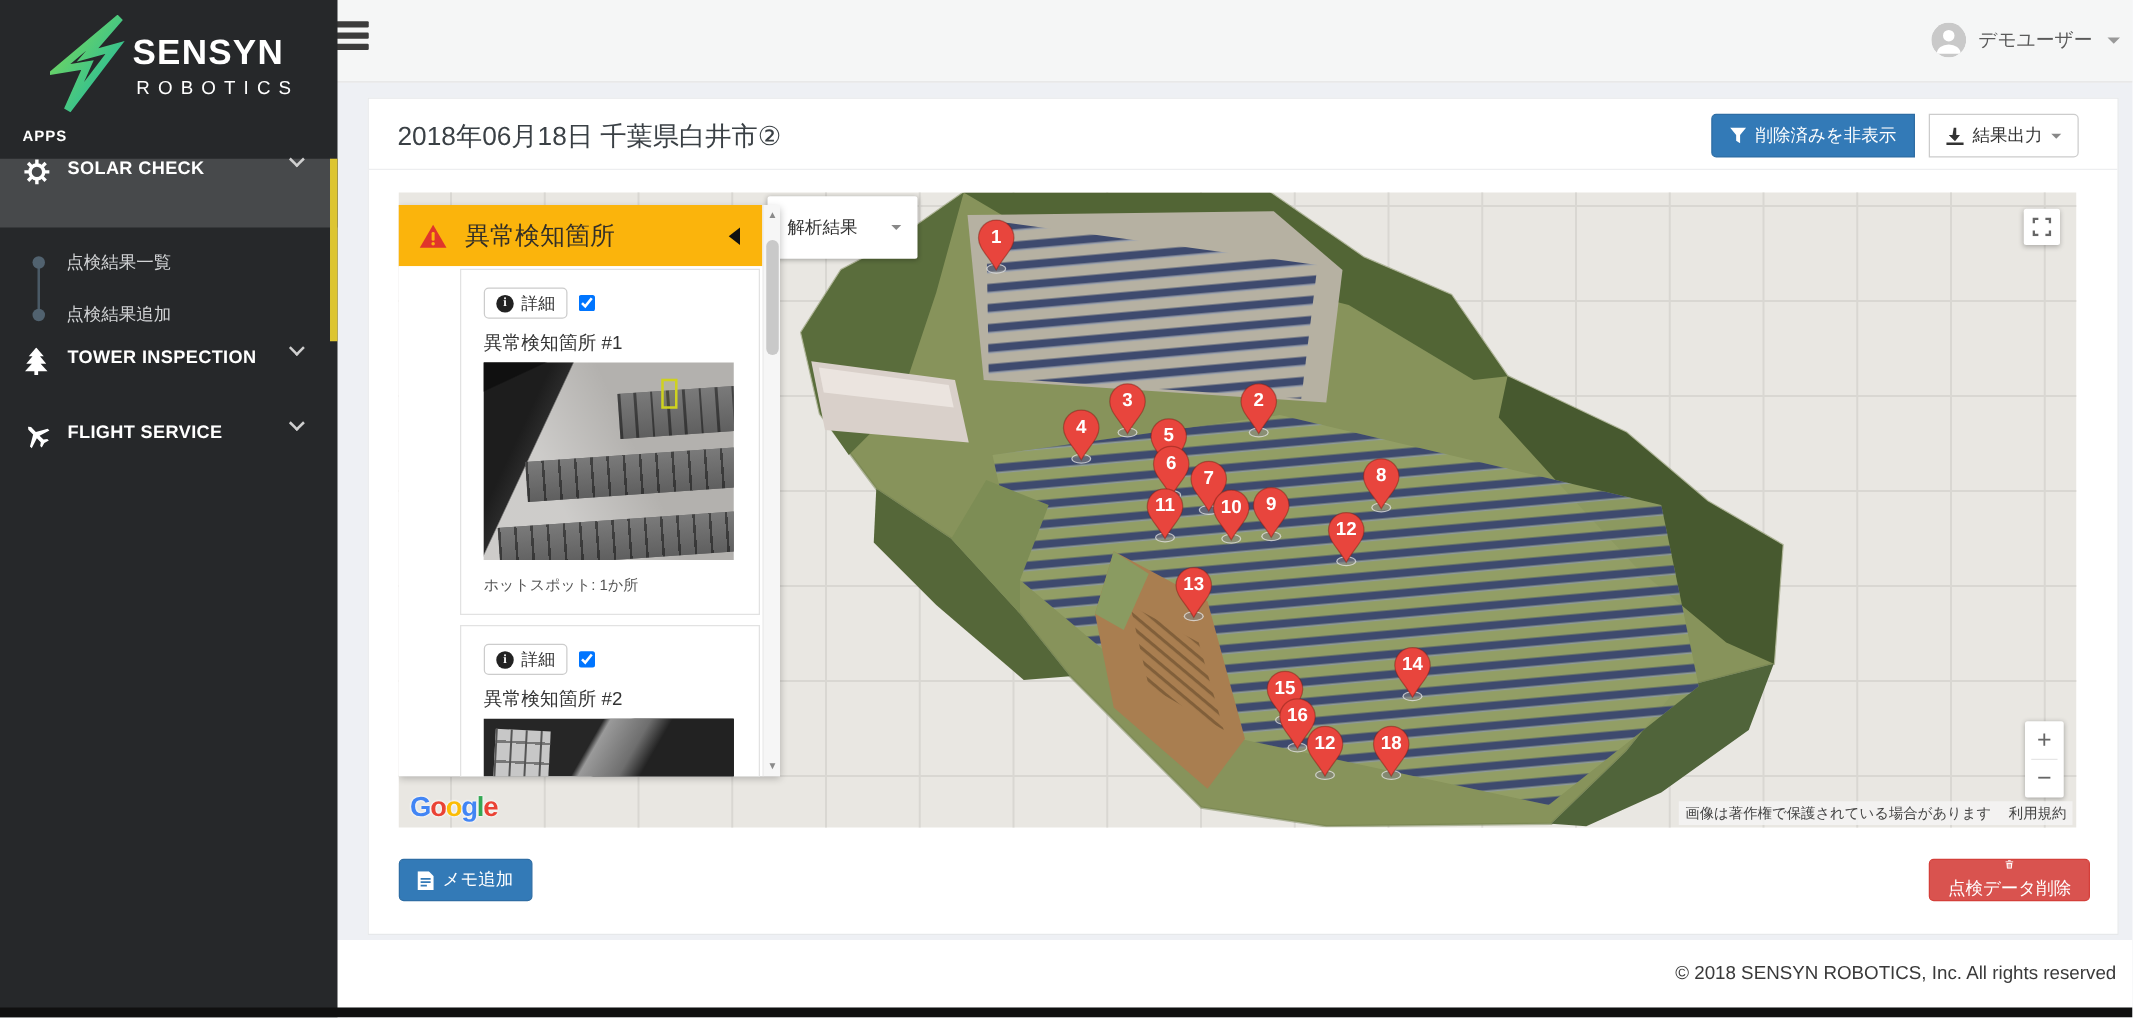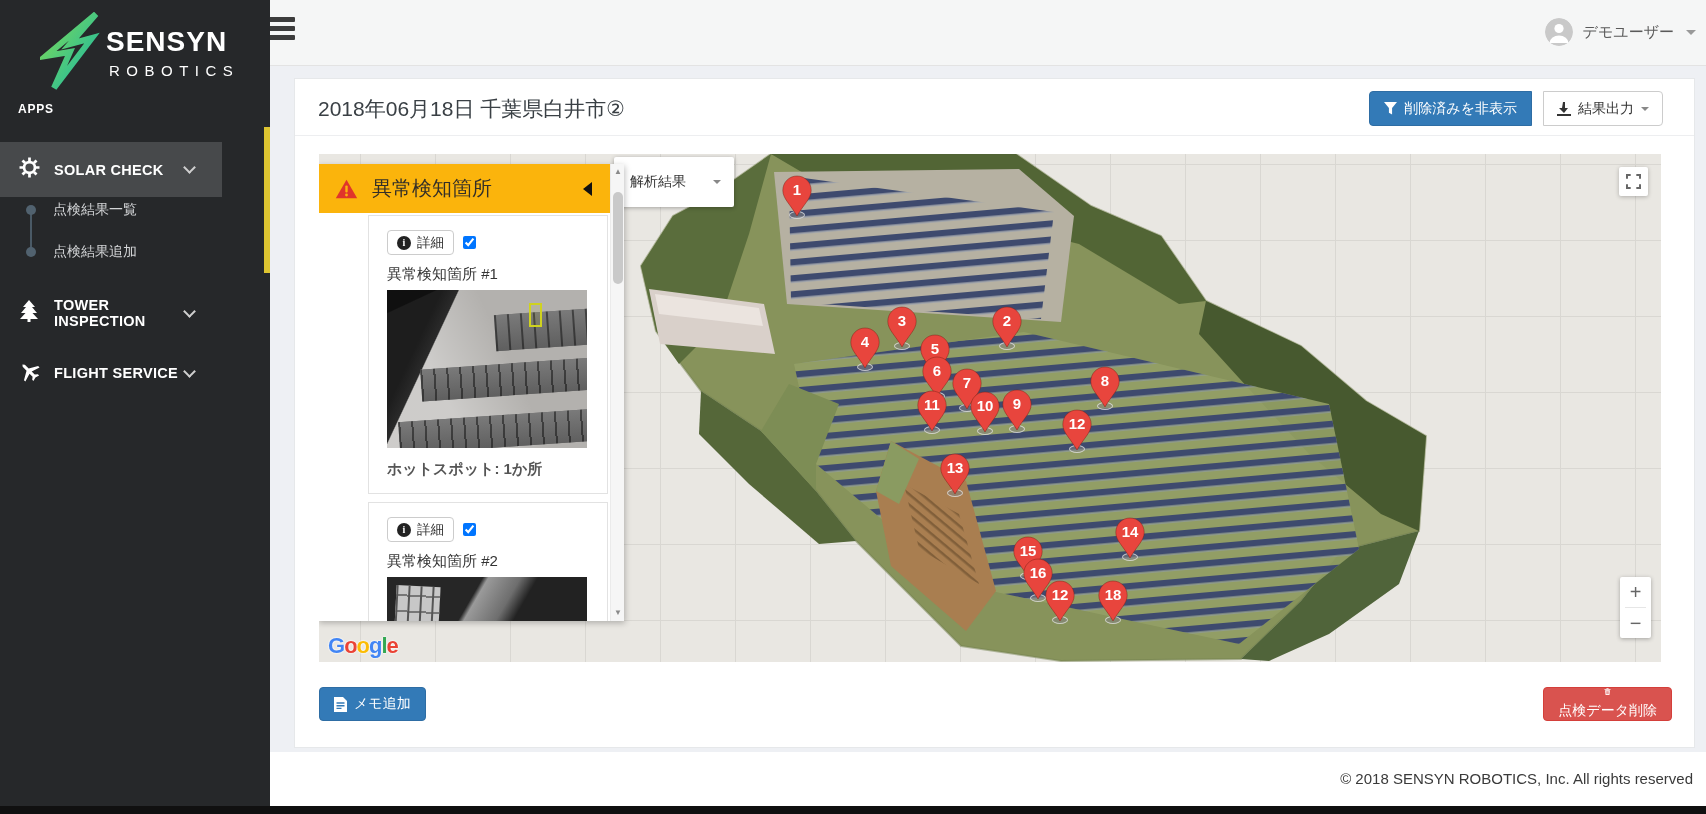--- a/index.html
+++ b/index.html
@@ -15,21 +15,21 @@
   .user-name { font-size:15px; color:#5a5a5a; }
   .caret-down { width:0; height:0; border-left:5px solid transparent; border-right:5px solid transparent; border-top:5px solid #999; margin-left:2px; }
 
   
   .sidebar { position:absolute; left:0; top:0; width:270px; height:814px; background:#26282a; z-index:10; }
   .brand { position:relative; height:96px;padding-left:48px; }
   .brand-arrow { position:absolute; left:40px; top:12px; }
   .brand-line1 { position:absolute; left:106px; top:26px; font-size:28px; font-weight:bold; color:#fff; letter-spacing:1px; }
   .brand-line2 { position:absolute; left:109px; top:62px; font-size:15px; color:#fff; letter-spacing:6.5px; }
   .apps-label { position:absolute; left:18px; top:102px; font-size:12px; font-weight:bold; color:#fff; letter-spacing:.8px; }
-  .nav-item { position:absolute; left:0; width:222px; height:55px; display:flex; align-items:center; cursor:pointer; color:#fff;margin-top:15px; }
+  .nav-item { position:absolute; left:0; width:270px; height:55px; display:flex; align-items:flex-start; cursor:pointer; color:#fff; }
   .nav-item .nav-ico { width:22px; margin-left:18px; margin-right:14px; text-align:center; }
   .nav-item .nav-label { font-size:14.5px; font-weight:bold; letter-spacing:.3px; flex:1; }
   .nav-chevron { width:9px; height:9px; border-right:2.5px solid #cfcfcf; border-bottom:2.5px solid #cfcfcf; transform:rotate(45deg); margin-right:28px; margin-top:-4px; }
   .nav-solar { top:127px; background:#47494b; }
   .nav-tower { top:278px; height:40px; }
   .nav-flight { top:338px; height:40px; }
   .active-strip { position:absolute; right:0; top:127px; width:6px; height:146px; background:#ddc531; }
   .subnav { position:absolute; left:0; top:186px; width:270px; height:88px; }
   .subnav .rail { position:absolute; left:30px; top:22px; width:2px; height:44px; background:#4a5a66; }
   .sub-item { position:absolute; left:0; width:270px; height:30px; display:flex; align-items:center; cursor:pointer; }
@@ -100,21 +100,21 @@
     background-image:linear-gradient(155deg,#101010 9%,transparent 9.5%),
                      linear-gradient(115deg,#1d1d1d 20%,#2a2a2a 26%,transparent 26.5%),
                      linear-gradient(65deg,rgba(255,255,255,.35) 30%,transparent 60%); }
   .thermal-1 .band { position:absolute; background-color:#6b6b6b;
     background-image:repeating-linear-gradient(90deg,rgba(0,0,0,.45) 0 2px,transparent 2px 13px),
                      linear-gradient(#7a7a7a,#5f5f5f); transform:rotate(-4deg); }
   .t1b1 { left:54%; top:13%; width:60%; height:23%; }
   .t1b2 { left:17%; top:46%; width:95%; height:20%; }
   .t1b3 { left:6%;  top:79%; width:105%; height:20%; }
   .hot-box { position:absolute; left:71%; top:8%; width:13px; height:24px; border:2px solid #cfd21f; background:rgba(207,210,31,.08); }
-  .anomaly-caption { font-size:15px; color:#555;font-weight:bold; }
+  .anomaly-caption { font-size:12px; color:#555; }
   .thermal-2 { background-color:#262626;
     background-image:linear-gradient(120deg,transparent 33%,#9a9a9a 35%,#6e6e6e 46%,#222 52%),
                      radial-gradient(circle at 80% 40%,#1a1a1a 0 40%,transparent 41%); }
   .thermal-2 .grid { position:absolute; left:3%; top:6%; width:22%; height:88%; background-color:#c7c7c7;
     background-image:repeating-linear-gradient(90deg,#555 0 2px,transparent 2px 12px),
                      repeating-linear-gradient(0deg,#777 0 2px,transparent 2px 16px); transform:rotate(3deg); }
 
   .panel-scrollbar { position:absolute; right:0; top:0; width:14px; height:457px; background:#f6f6f6; border-left:1px solid #ebebeb; }
   .sb-arrow { position:absolute; left:0; width:14px; height:14px; font-size:8px; color:#8a8a8a; text-align:center; line-height:14px; cursor:pointer; }
   .sb-up { top:1px; } .sb-down { bottom:1px; }
@@ -294,20 +294,24 @@
       </svg>
     </div>
 
     <div class="zoomctl">
       <div class="zbtn">+</div>
       <div class="zdiv"></div>
       <div class="zbtn">−</div>
     </div>
 
     <div class="google-logo"><span style="color:#4285F4">G</span><span style="color:#EA4335">o</span><span style="color:#FBBC05">o</span><span style="color:#4285F4">g</span><span style="color:#34A853">l</span><span style="color:#EA4335">e</span></div>
+    <div class="attribution">
+      <span>画像は著作権で保護されている場合があります</span>
+      <span class="terms">利用規約</span>
+    </div>
 
     <div id="markers">
         <div class="marker-shadow" style="left: 470px; top: 57px; z-index: 62;"></div>
         <div class="marker" style="left: 462px; top: 21px; z-index: 63;">
           <svg width="32" height="42" viewBox="0 0 32 42">
             <path d="M16,1 C8,1 1.8,7.4 1.8,15.4 C1.8,23.6 9.5,29.5 16,41 C22.5,29.5 30.2,23.6 30.2,15.4 C30.2,7.4 24,1 16,1 Z" fill="#e8453d" stroke="rgba(120,30,20,.45)" stroke-width="1"></path>
           </svg>
           <div class="mnum">1</div>
         </div>
         <div class="marker-shadow" style="left: 680px; top: 188px; z-index: 193;"></div>

